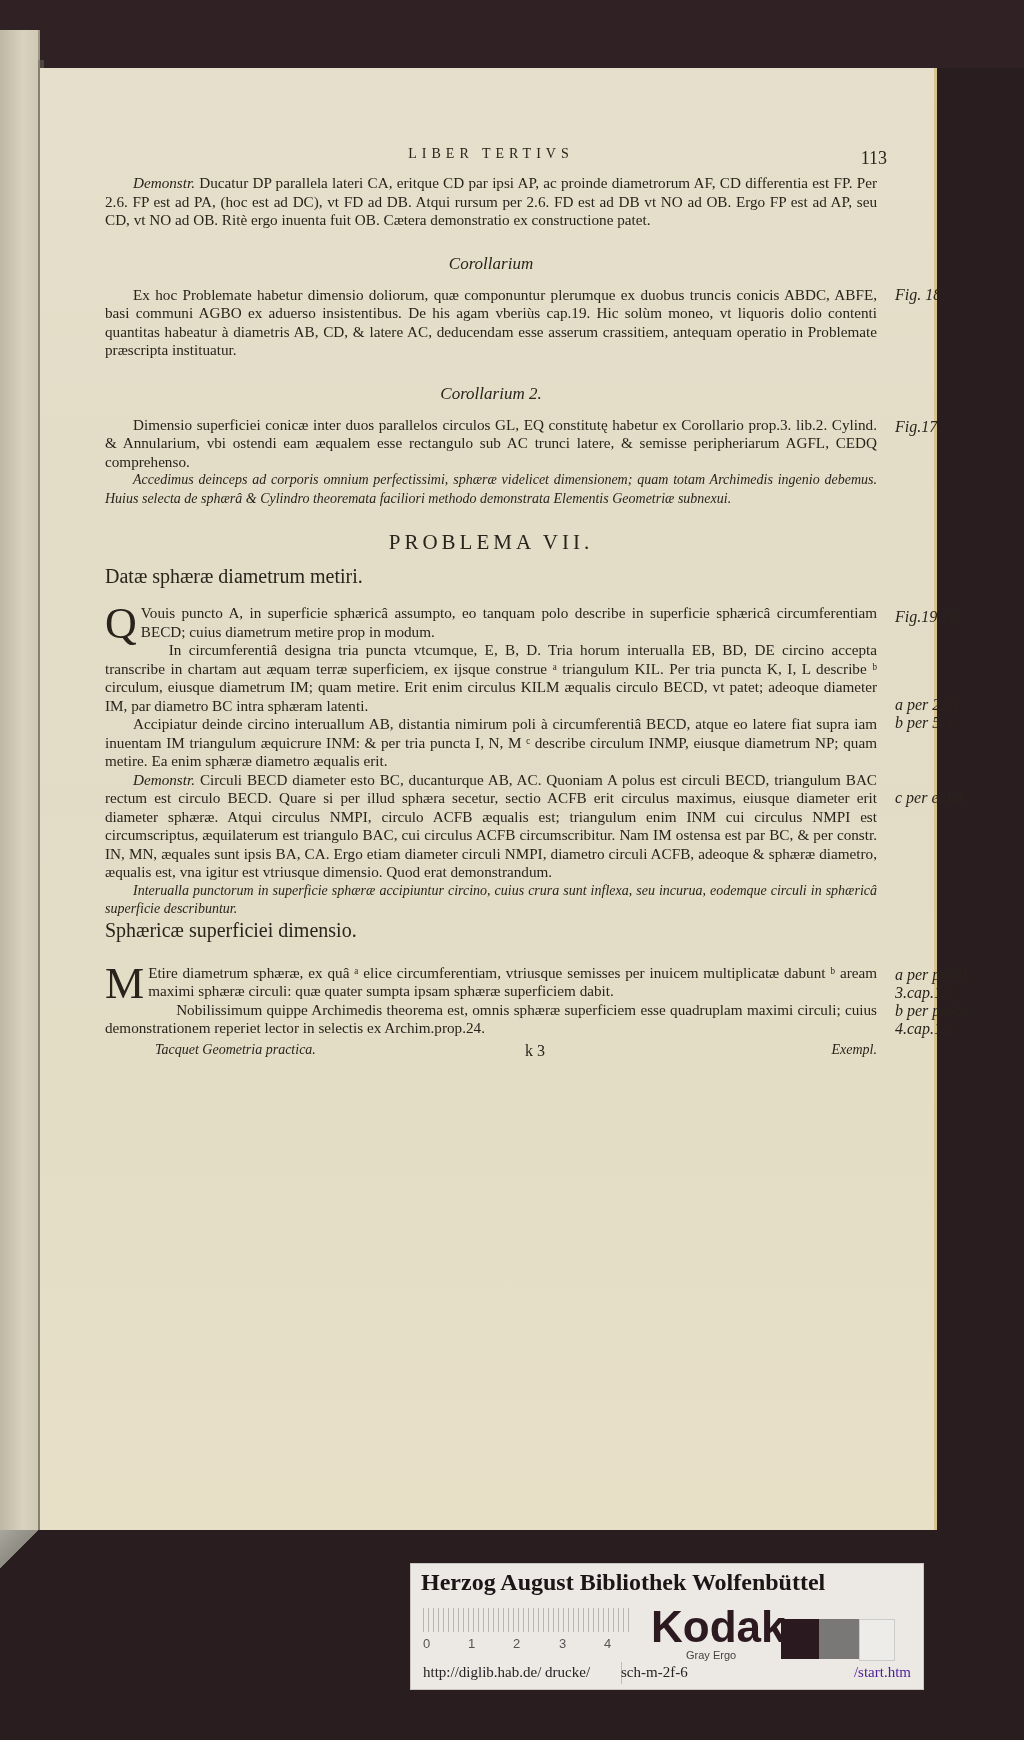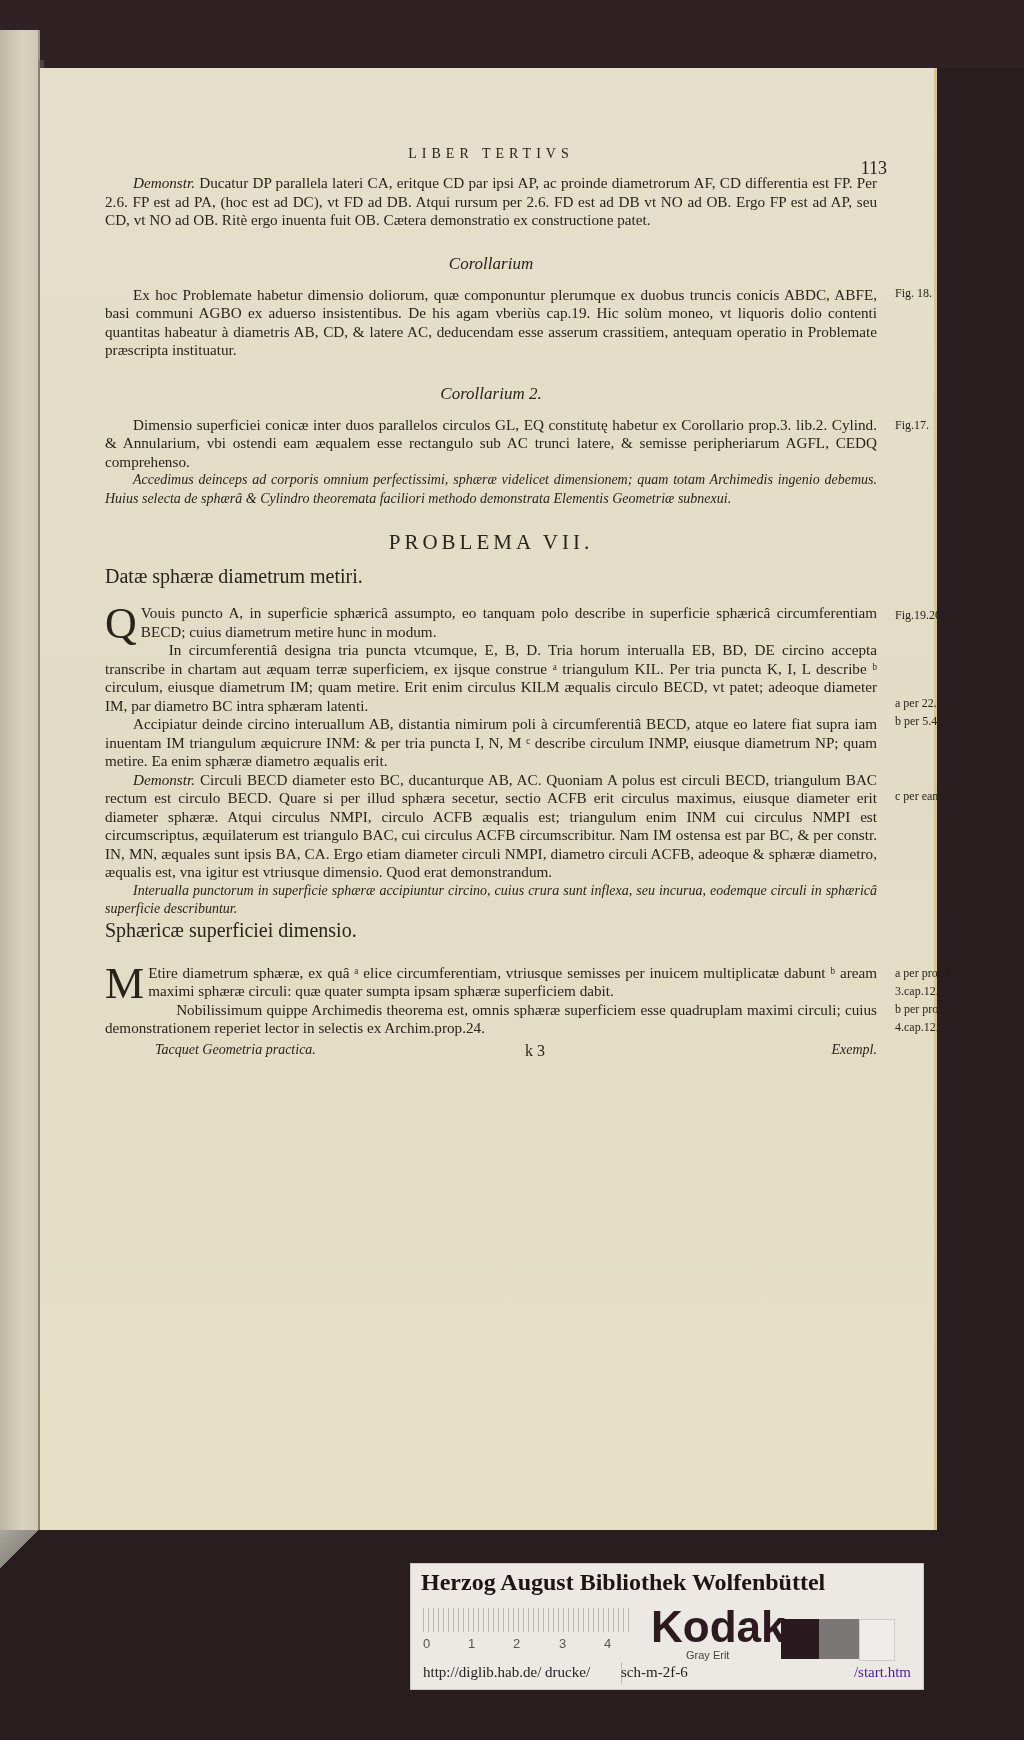--- a/index.html
+++ b/index.html
@@ -19,29 +19,29 @@
     background:linear-gradient(135deg,#a9a79d 0%,#8e8c82 50%,transparent 50%); }
   .spine-shadow { position:absolute; left:38px; top:60px; width:6px; height:1470px; background:#6e6a5d; opacity:.5; }
   .page {
     position:absolute; left:40px; top:68px; width:897px; height:1462px;
     background:linear-gradient(180deg,#e5dfcb 0%,#e2dcc6 50%,#e7dfc6 100%);
     box-shadow: inset -3px 0 0 #d7c48e;
   }
   .content { position:absolute; left:65px; top:78px; width:772px; }
   .running-head { position:relative; height:28px; }
   .running-title { position:absolute; left:0; right:0; text-align:center; font-size:14px; letter-spacing:5px; }
-  .page-number { position:absolute; right:-10px; top:12px; font-size:18px; }
+  .page-number { position:absolute; right:-10px; top:2px; font-size:18px; }
   p { margin:0; font-size:15.2px; line-height:18.5px; text-align:justify; }
   p.indent { text-indent:28px; }
   .ital { font-style:italic; }
   .sec-title { text-align:center; font-style:italic; font-size:17px; margin:24px 0 12px; }
   .prob-title { text-align:center; font-size:21px; letter-spacing:4px; margin:22px 0 10px; }
   .prob-sub { font-size:20px; margin:0 0 16px; }
   .dropcap { float:left; font-size:44px; line-height:36px; margin:2px 4px 0 0; }
-  .margin-note { position:absolute; left:790px; font-size:12px; white-space:nowrap; }
+  .margin-note { position:absolute; left:790px; font-size:16px; font-style:italic; white-space:nowrap; }
   .footer { position:relative; height:24px; margin-top:4px; font-size:14px; font-style:italic; }
   .footer .sig { position:absolute; left:50px; }
   .footer .mark { position:absolute; left:420px; font-style:normal; font-size:16px; }
   .footer .catch { position:absolute; right:0; }
 
   .target {
     position:absolute; left:410px; top:1563px; width:512px; height:125px;
     background:#ece9e5; border:1px solid #c9c5bf;
     font-family:"Liberation Serif", serif;
   }
@@ -89,21 +89,21 @@
     </div>
 
     <div class="prob-title">PROBLEMA VII.</div>
     <div class="prob-sub">Datæ sphæræ diametrum metiri.</div>
 
     <div style="position:relative">
       <span class="margin-note" style="top:4px">Fig.19.20</span>
       <span class="margin-note" style="top:92px">a per 22.1.</span>
       <span class="margin-note" style="top:110px">b per 5.4.</span>
       <span class="margin-note" style="top:185px">c per eand.</span>
-      <p><span class="dropcap">Q</span><span>Vouis puncto A, in superficie sphæricâ assumpto, eo tanquam polo describe in superficie sphæricâ circumferentiam BECD; cuius diametrum metire hunc in modum.</span></p>
+      <p><span class="dropcap">Q</span><span>Vouis puncto A, in superficie sphæricâ assumpto, eo tanquam polo describe in superficie sphæricâ circumferentiam BECD; cuius diametrum metire prop in modum.</span></p>
       <p class="indent">In circumferentiâ designa tria puncta vtcumque, E, B, D. Tria horum interualla EB, BD, DE circino accepta transcribe in chartam aut æquam terræ superficiem, ex ijsque construe ᵃ triangulum KIL. Per tria puncta K, I, L describe ᵇ circulum, eiusque diametrum IM; quam metire. Erit enim circulus KILM æqualis circulo BECD, vt patet; adeoque diameter IM, par diametro BC intra sphæram latenti.</p>
       <p class="indent">Accipiatur deinde circino interuallum AB, distantia nimirum poli à circumferentiâ BECD, atque eo latere fiat supra iam inuentam IM triangulum æquicrure INM: &amp; per tria puncta I, N, M ᶜ describe circulum INMP, eiusque diametrum NP; quam metire. Ea enim sphæræ diametro æqualis erit.</p>
       <p class="indent"><span class="ital">Demonstr.</span><span> Circuli BECD diameter esto BC, ducanturque AB, AC. Quoniam A polus est circuli BECD, triangulum BAC rectum est circulo BECD. Quare si per illud sphæra secetur, sectio ACFB erit circulus maximus, eiusque diameter erit diameter sphæræ. Atqui circulus NMPI, circulo ACFB æqualis est; triangulum enim INM cui circulus NMPI est circumscriptus, æquilaterum est triangulo BAC, cui circulus ACFB circumscribitur. Nam IM ostensa est par BC, &amp; per constr. IN, MN, æquales sunt ipsis BA, CA. Ergo etiam diameter circuli NMPI, diametro circuli ACFB, adeoque &amp; sphæræ diametro, æqualis est, vna igitur est vtriusque dimensio. Quod erat demonstrandum.</span></p>
       <p class="indent ital" style="font-size:14px">Interualla punctorum in superficie sphæræ accipiuntur circino, cuius crura sunt inflexa, seu incurua, eodemque circuli in sphæricâ superficie describuntur.</p>
     </div>
 
     <div class="prob-sub" style="margin-bottom:22px">Sphæricæ superficiei dimensio.</div>
 
     <div style="position:relative">
       <span class="margin-note" style="top:2px">a per probl.</span>
@@ -126,21 +126,21 @@
   <div class="lib">Herzog August Bibliothek Wolfenbüttel</div>
   <div class="ruler"></div>
   <div class="ticks">
     <span style="left:12px">0</span>
     <span style="left:57px">1</span>
     <span style="left:102px">2</span>
     <span style="left:148px">3</span>
     <span style="left:193px">4</span>
   </div>
   <div class="kodak">Kodak</div>
-  <div class="gray">Gray Erit</div>
+  <div class="gray">Gray Ergo</div>
   <div class="patch" style="left:370px;width:38px;background:#2a1a20"></div>
   <div class="patch" style="left:408px;width:40px;background:#7a7876"></div>
   <div class="patch" style="left:448px;width:34px;background:#eeece9;border:1px solid #ccc"></div>
   <div class="url">http://diglib.hab.de/ drucke/</div>
   <div class="sep"></div>
   <div class="code">sch-m-2f-6</div>
   <div class="start">/start.htm</div>
 </div>
 
 </body></html>

